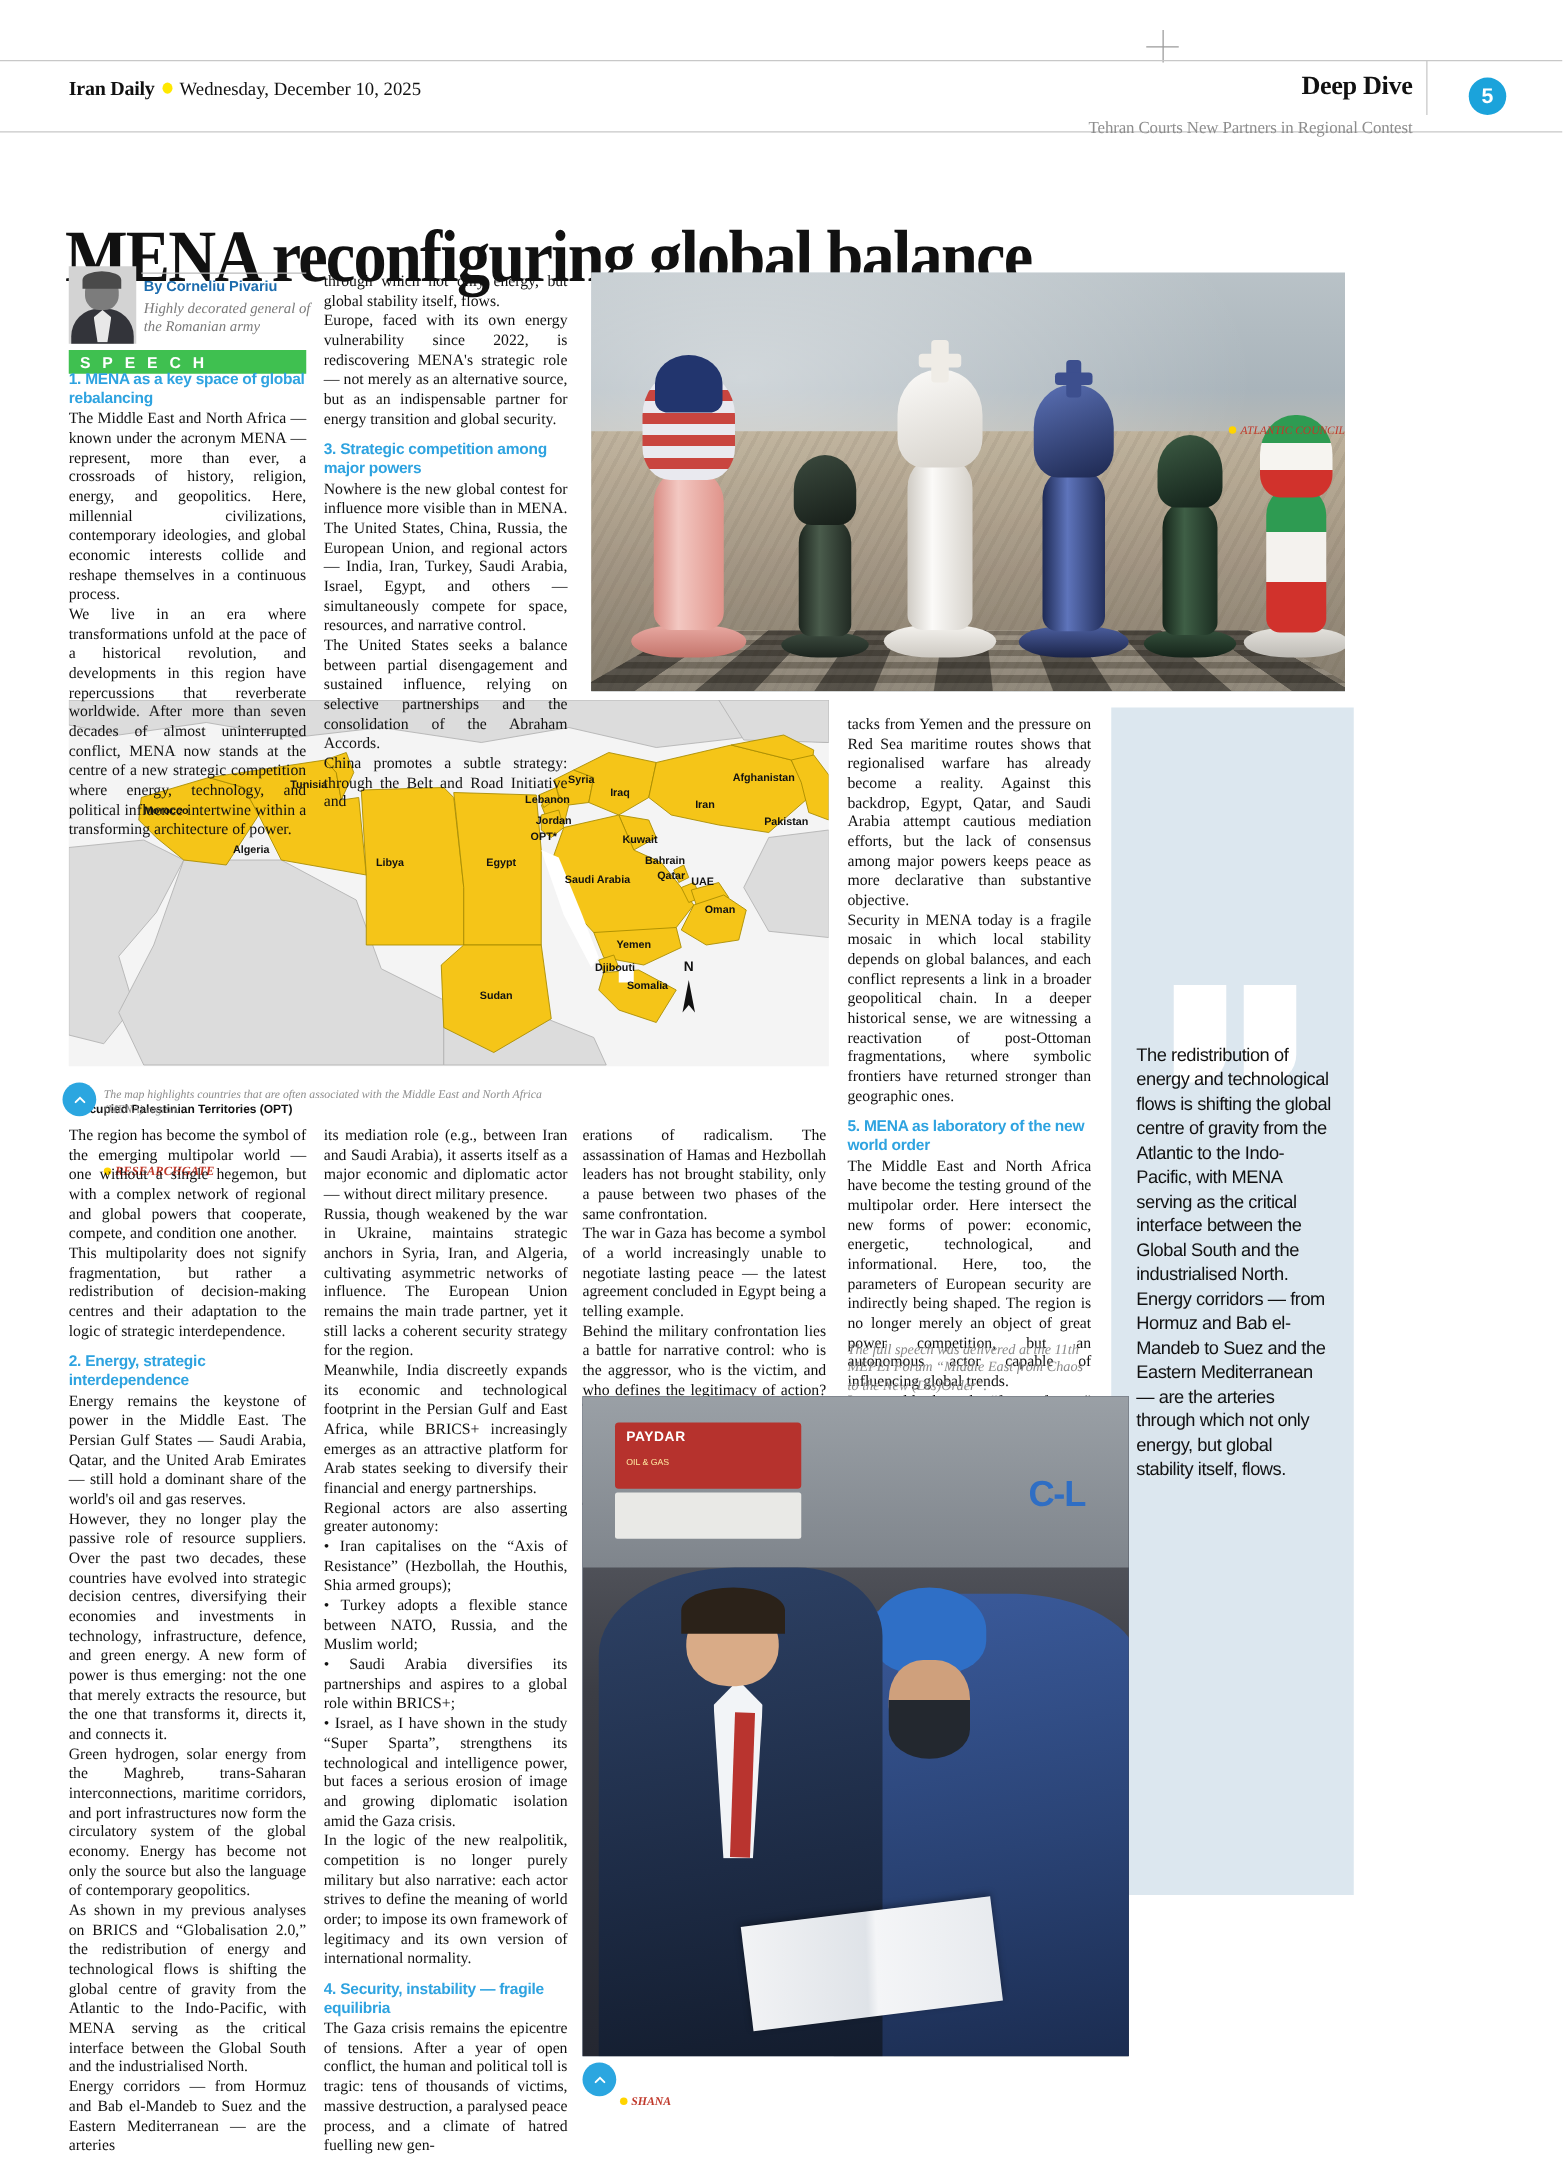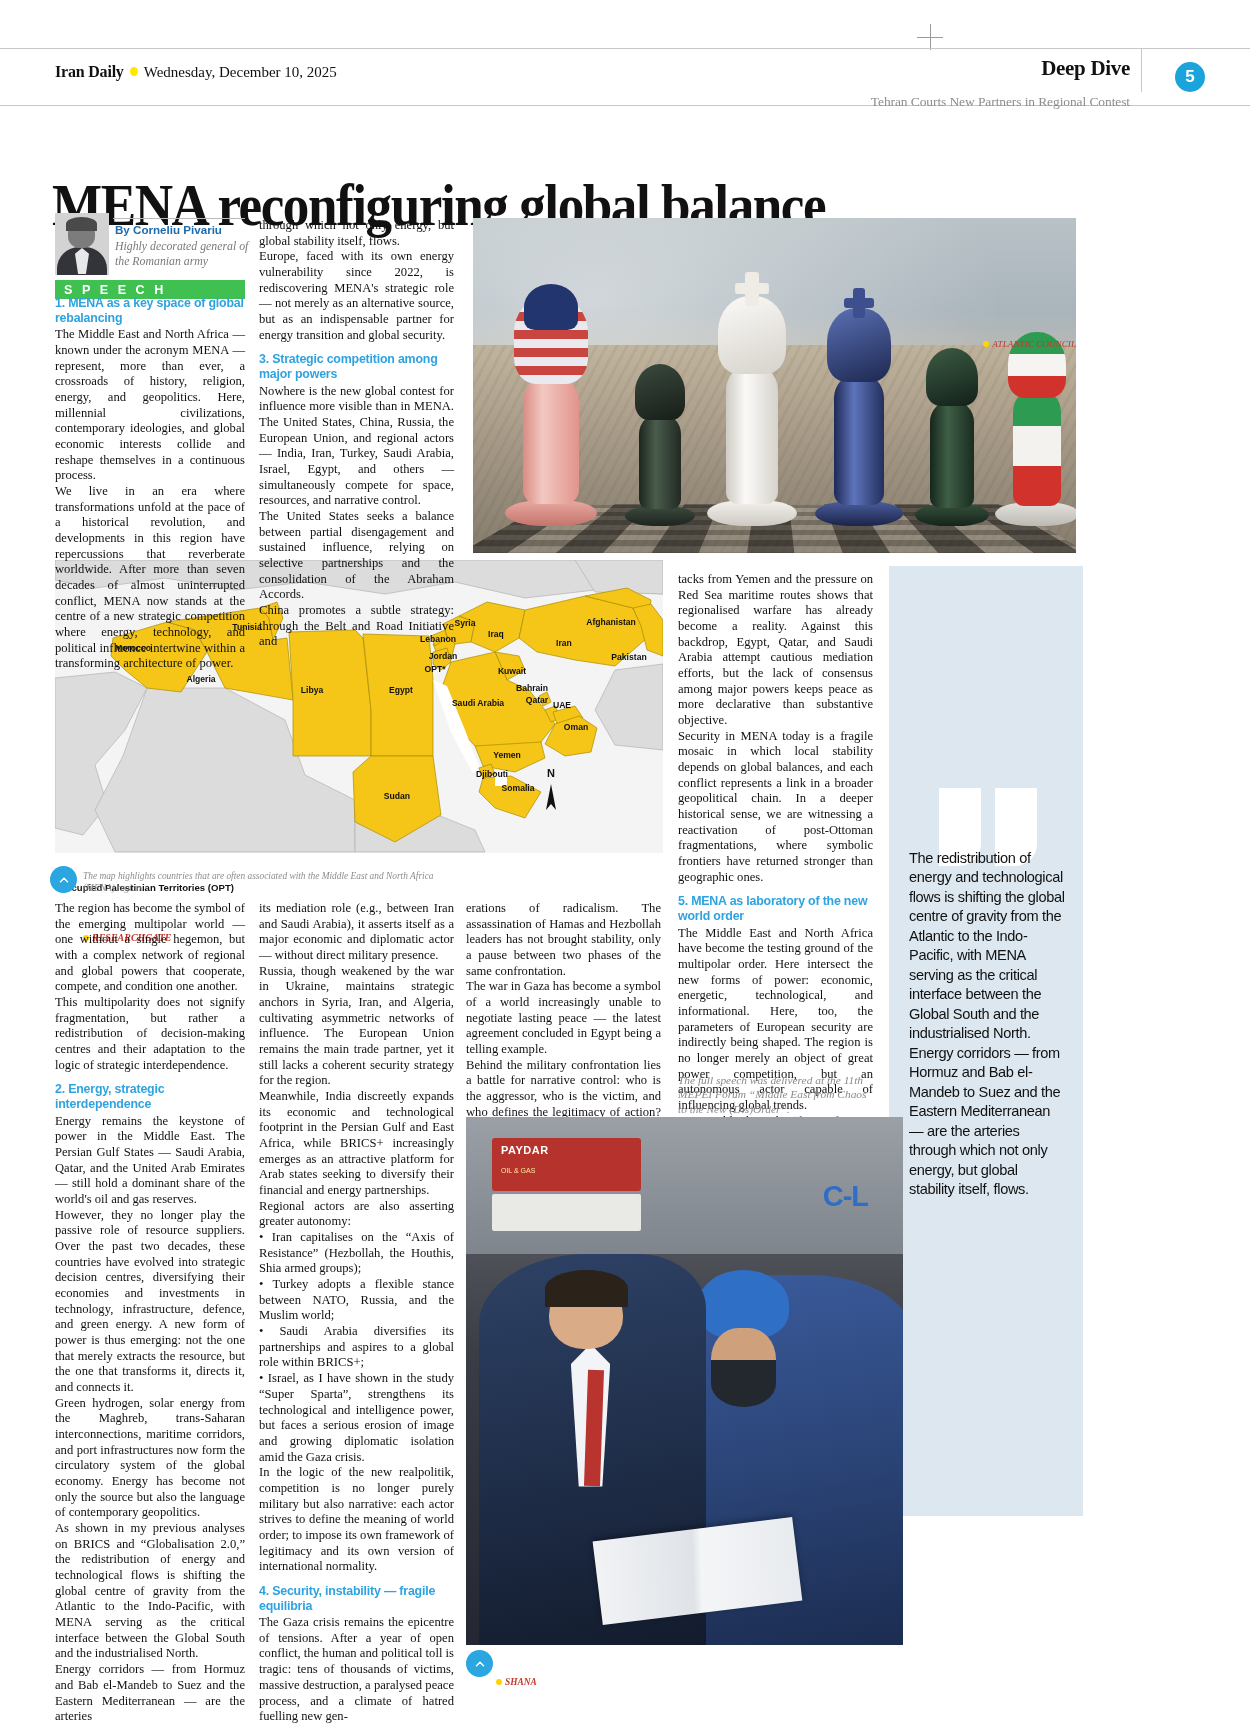--- a/index.html
+++ b/index.html
@@ -120,21 +120,21 @@
                  display:flex; align-items:center; justify-content:center; }
   .arrow-badge svg { width:14px; height:14px; }
 
   
   .pullwrap { position:absolute; left:889px; top:566px; width:194px; height:950px; background:#DCE7EF; }
   .pullmark { position:absolute; left:20px; top:222px; width:150px; height:78px; }
   .pullmark span { position:absolute; top:0; width:42px; height:78px; background:#fff;
                    border-radius:0 0 22px 0; }
   .pullmark span:nth-child(1){ left:30px; }
   .pullmark span:nth-child(2){ left:86px; }
-  .pulltext { position:absolute; left:20px; top:283px; width:156px; font-family:"Liberation Sans", sans-serif;
+  .pulltext { position:absolute; left:20px; top:270px; width:156px; font-family:"Liberation Sans", sans-serif;
               font-size:14.6px; line-height:1.335; font-weight:normal; color:#111; letter-spacing:-0.35px; }
 
   
   .speechnote { position:absolute; left:678px; top:1073px; width:195px; font-style:italic;
                 font-size:11.4px; line-height:1.26; color:#8a8a8a; }
 
   
   .photo { position:absolute; left:466px; top:1117px; width:437px; height:528px; overflow:hidden; background:#16243c; }
   .photo .bg { position:absolute; inset:0;
      background:linear-gradient(180deg,#6d6f74 0%,#53555c 22%,#3b3d45 45%,#242731 100%); }

